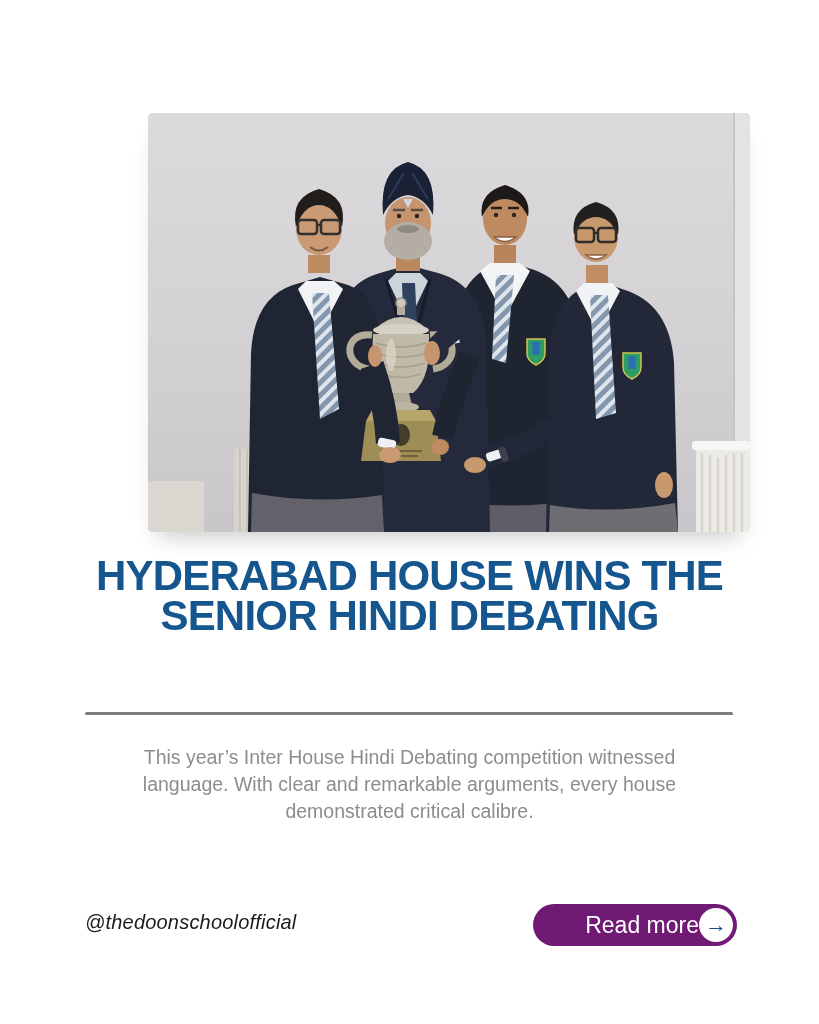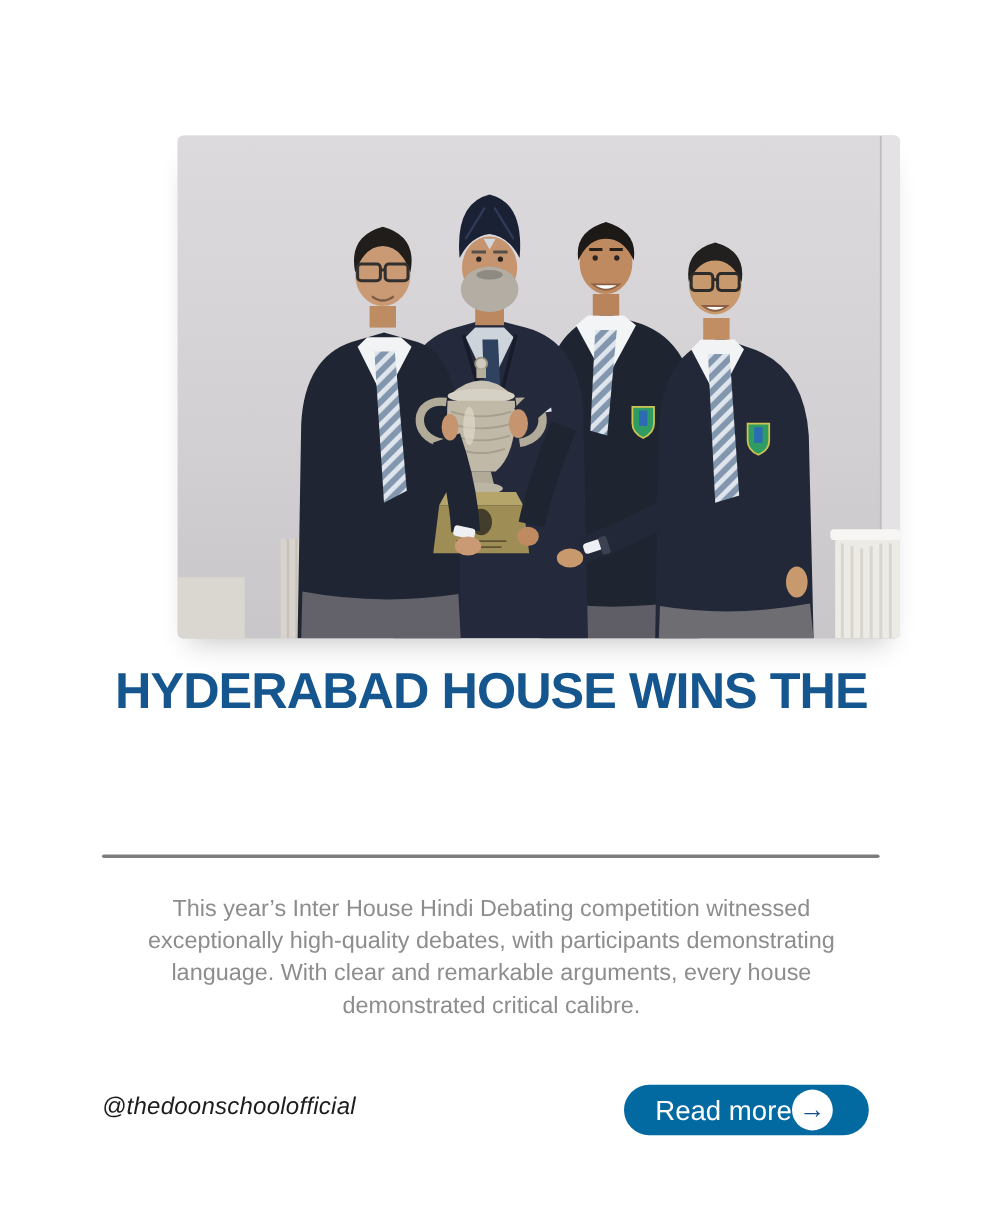--- a/index.html
+++ b/index.html
@@ -29,23 +29,23 @@
     position:absolute;top:744px;left:50%;transform:translateX(-50%);
     width:690px;margin:0;text-align:center;
     color:#8e8d8e;font-size:19.5px;line-height:27px;font-weight:normal;
   }
   .body-text span{display:block;text-align:center;}
   .handle{
     position:absolute;left:85px;top:911px;
     color:#1c1c1f;font-size:20px;font-style:italic;letter-spacing:0.2px;text-align:right;
   }
   .read-more{
-    position:absolute;left:520px;top:904px;width:204px;height:42px;
-    background:#0369a1;border:none;border-radius:21px;cursor:pointer;
-    display:flex;align-items:center;justify-content:flex-start;
+    position:absolute;left:533px;top:904px;width:204px;height:42px;
+    background:#701a75;border:none;border-radius:21px;cursor:pointer;
+    display:flex;align-items:center;justify-content:flex-end;
     padding:0 4px 0 26px;box-sizing:border-box;
     font-family:"Liberation Sans", sans-serif;
   }
   .read-more .label{color:#ffffff;font-size:23px;line-height:1;}
   .read-more .circle{
     width:34px;height:34px;border-radius:50%;background:#ffffff;
     color:#174f88;font-size:22px;font-weight:bold;
     display:flex;align-items:center;justify-content:center;
   }
 </style>
@@ -180,27 +180,27 @@
       <path d="M430,300 Q382,330 336,346" stroke="#232838" stroke-width="22" fill="none"></path>
       <rect x="338" y="338" width="16" height="9" rx="3" fill="#eef0f3" transform="rotate(-18 346 342)"></rect>
       <rect x="352" y="334" width="7" height="15" rx="2" fill="#3c4252" transform="rotate(-18 355 341)"></rect>
       <ellipse cx="327" cy="352" rx="11" ry="8" fill="#c8996d"></ellipse>
     </g>
   </svg>
 </figure>
 
 <h1 class="headline">
   <span>HYDERABAD HOUSE WINS THE</span>
+  <span>SENIOR HINDI DEBATING</span>
 </h1>
 
 <div class="divider"></div>
 
 <p class="body-text">
   <span>This year’s Inter House Hindi Debating competition witnessed</span>
-  <span>exceptionally high-quality debates, with participants demonstrating</span>
   <span>language. With clear and remarkable arguments, every house</span>
   <span>demonstrated critical calibre.</span>
 </p>
 
 <span class="handle">@thedoonschoolofficial</span>
 
 <button class="read-more">
   <span class="label">Read more</span>
   <span class="circle">→</span>
 </button>

